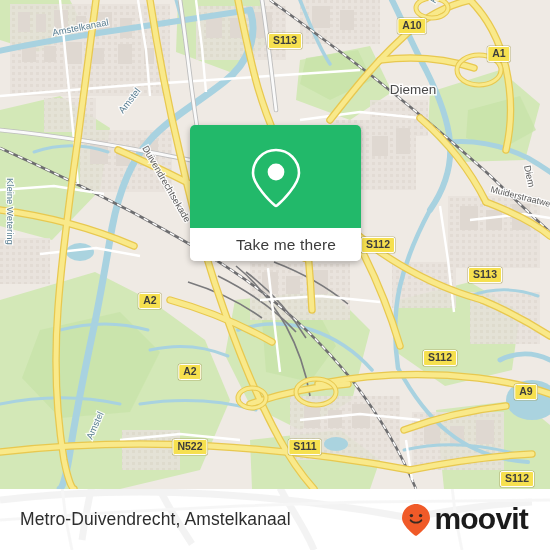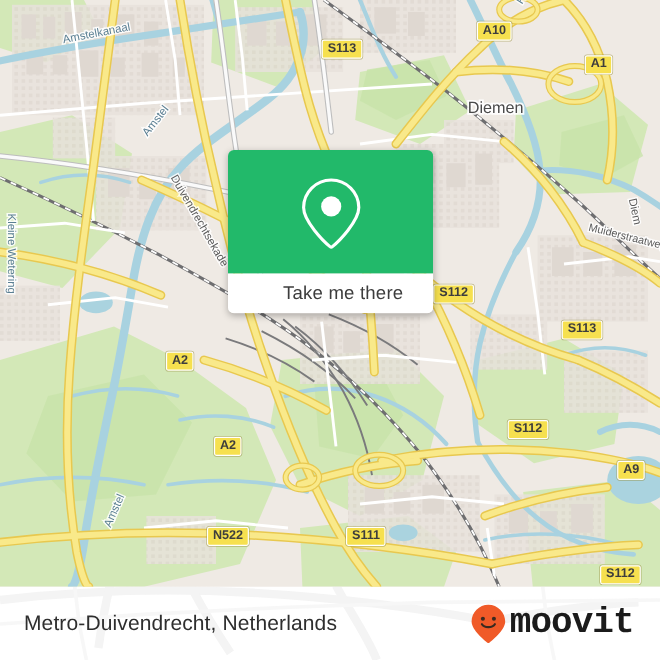--- a/index.html
+++ b/index.html
@@ -113,23 +113,22 @@
     box-sizing: border-box;
   }
   .footer-title {
     font-size: 17.5px;
     color: #2e2e2e;
     letter-spacing: 0.1px;
     white-space: nowrap;
   }
   .brand {
     display: flex;
-    align-items: flex-end;
+    align-items: center;
     gap: 3px;
-    font-family: Liberation Mono, monospace;
   }
   .brand-word {
     font-size: 30px;
     font-weight: bold;
     color: #1b1b1b;
     letter-spacing: -0.8px;
     line-height: 1;
     padding-bottom: 2px;
   }
 </style>
@@ -442,21 +441,21 @@
         <path d="M280,488 C294,514 306,530 314,550"></path>
       </g>
       <g stroke="#e4e4e4" fill="none" stroke-width="3">
         <path d="M0,520 L120,512 L240,506 L360,502 L550,500"></path>
         <path d="M60,470 L66,520 L72,550"></path>
         <path d="M450,470 L456,520 L462,550"></path>
       </g>
     </svg>
 
     <div id="footer-inner">
-      <div class="footer-title">Metro-Duivendrecht, Netherlands</div>
+      <div class="footer-title">Metro-Duivendrecht, Amstelkanaal</div>
 
       <div class="brand">
         <svg width="30" height="34" viewBox="0 0 30 34">
           <path d="M15 1 C7.3 1 1 7.3 1 15 C1 22.2 12 31 14.2 32.6
                    C14.7 33 15.3 33 15.8 32.6 C18 31 29 22.2 29 15
                    C29 7.3 22.7 1 15 1 Z" fill="#f05a28"></path>
           <circle cx="10.4" cy="12.6" r="1.7" fill="#3a2a20"></circle>
           <circle cx="19.6" cy="12.6" r="1.7" fill="#3a2a20"></circle>
           <path d="M9.6 17.2 C11.6 20.4 18.4 20.4 20.4 17.2" fill="none" stroke="#3a2a20" stroke-width="1.8" stroke-linecap="round"></path>
         </svg>

